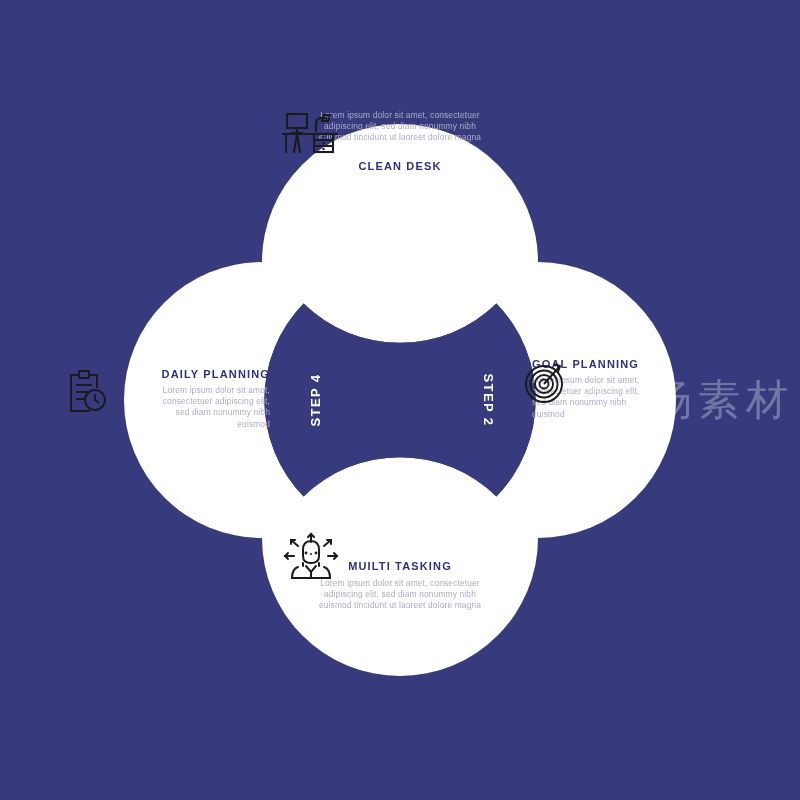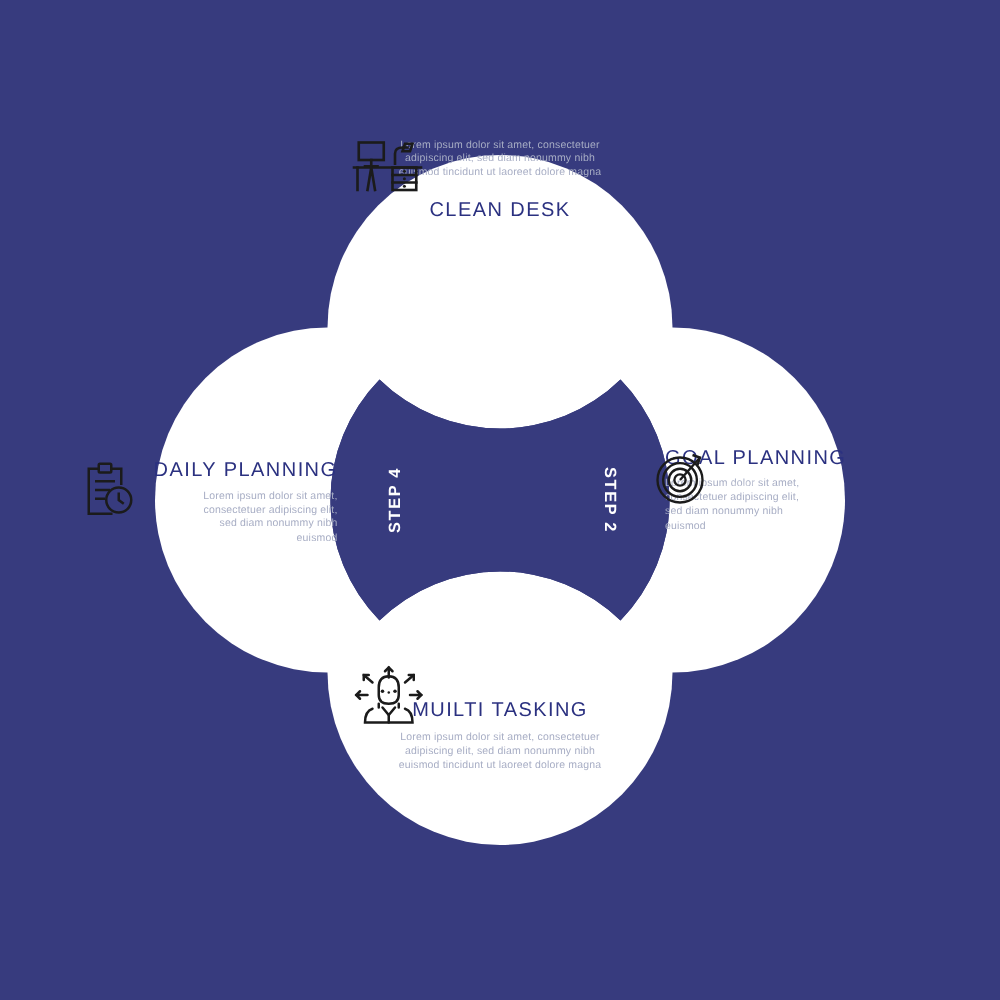--- a/index.html
+++ b/index.html
@@ -9,22 +9,22 @@
     font-family:"Liberation Sans", sans-serif;
     overflow:hidden;
   }
   #stage{position:relative;width:800px;height:800px;}
   #stage svg{position:absolute;top:0;left:0;}
 
   .panel{position:absolute;}
 
   .panel-title{
     font-family:"Liberation Sans", sans-serif;
-    font-weight:normal;
-    font-size:16px;
+    font-weight:bold;
+    font-size:11px;
     letter-spacing:1.15px;
     color:#2B3180;
     white-space:nowrap;
   }
   .panel-body{
     font-family:"Liberation Sans", sans-serif;
     font-size:8.4px;
     line-height:11.2px;
     color:#A7ADC4;
     letter-spacing:.15px;
@@ -248,14 +248,15 @@
           <line x1="14" y1="24" x2="26" y2="24"></line>
           <line x1="14" y1="31" x2="22" y2="31"></line>
           <circle cx="33" cy="32" r="10"></circle>
           <path d="M33 26 L33 32 L37 35"></path>
         </g>
       </svg>
     </div>
   </div>
 
   <div class="wm" style="left:580px;top:378px;font-size:18px;">ew</div>
+  <div class="wm" style="left:650px;top:372px;font-size:42px;letter-spacing:6px;">场素材</div>
 
 </div>
 
 </body></html>

